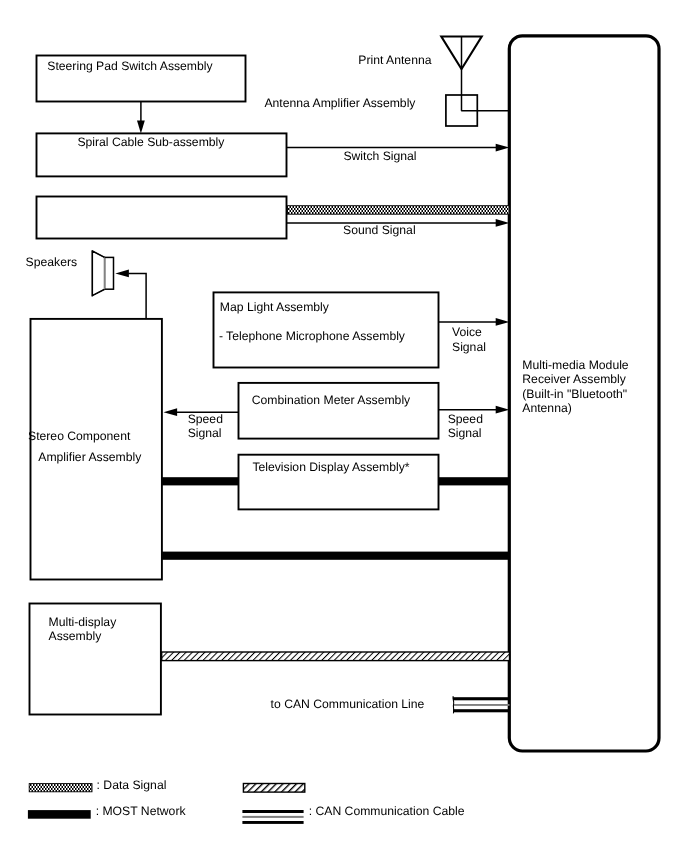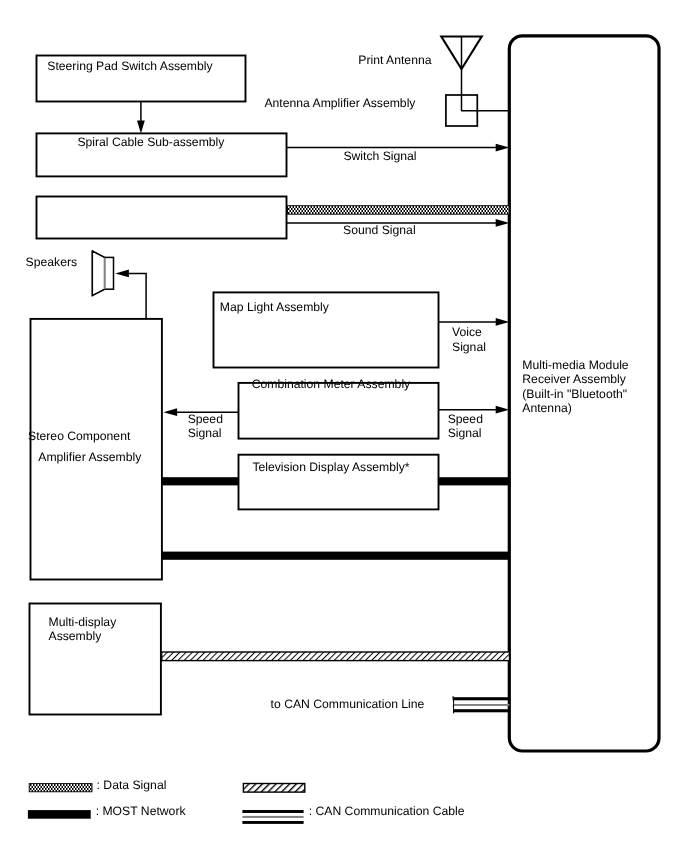--- a/index.html
+++ b/index.html
@@ -75,21 +75,22 @@
 <rect x="29.2" y="783.6" width="62.8" height="8.2" fill="url(#checker)" stroke="#000000" stroke-width="0.9"></rect>
 <rect x="27.9" y="810.1" width="62.8" height="8.6" fill="#000000"></rect>
 <rect x="243.4" y="783.5" width="61.4" height="8.6" fill="url(#hatch2)" stroke="#000000" stroke-width="1.4"></rect>
 <rect x="242.4" y="810.0" width="61.2" height="3.0" fill="#000000"></rect>
 <rect x="242.4" y="815.9" width="61.2" height="2.0" fill="#808080"></rect>
 <rect x="242.4" y="821.0" width="61.2" height="2.9" fill="#000000"></rect>
 </svg>
 <div class="tx" style="left:47.3px;top:59.3px">Steering Pad Switch Assembly</div>
 <div class="tx" style="left:77.4px;top:135.4px">Spiral Cable Sub-assembly</div>
 <div class="tx" style="left:219.8px;top:300.1px">Map Light Assembly</div>
-<div class="tx" style="left:251.7px;top:377px">Combination Meter Assembly</div>
+<div class="tx" style="left:218.9px;top:329.1px">- Telephone Microphone Assembly</div>
+<div class="tx" style="left:251.7px;top:393px">Combination Meter Assembly</div>
 <div class="tx" style="left:252.4px;top:460.0px">Television Display Assembly*</div>
 <div class="tx" style="left:28px;top:428.5px">Stereo Component</div>
 <div class="tx" style="left:38.3px;top:450px">Amplifier Assembly</div>
 <div class="tx" style="left:48.5px;top:614.9px">Multi-display</div>
 <div class="tx" style="left:48.5px;top:629.2px">Assembly</div>
 <div class="tx" style="left:522.3px;top:358.1px">Multi-media Module</div>
 <div class="tx" style="left:522.3px;top:372.4px">Receiver Assembly</div>
 <div class="tx" style="left:522.3px;top:386.8px">(Built-in "Bluetooth"</div>
 <div class="tx" style="left:522.3px;top:400.7px">Antenna)</div>
 <div class="tx" style="left:25.6px;top:254.9px">Speakers</div>

